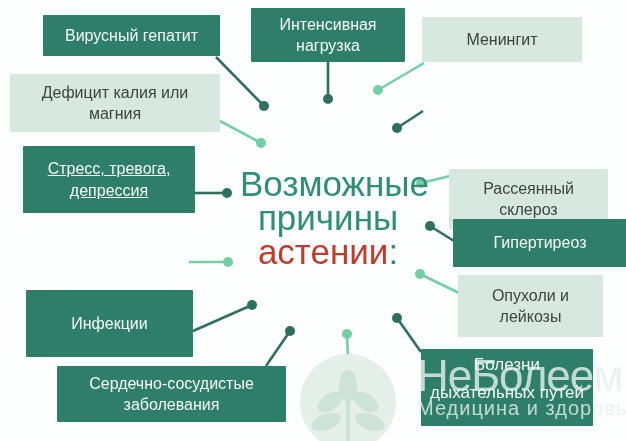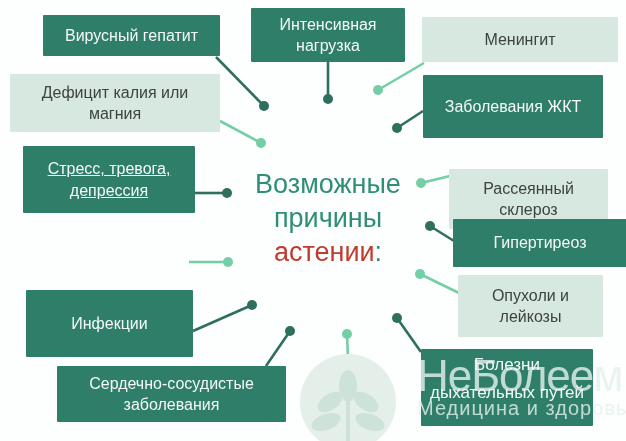--- a/index.html
+++ b/index.html
@@ -15,41 +15,41 @@
     position:absolute;display:flex;align-items:center;justify-content:center;
     text-align:center;font-size:16px;line-height:1.32;z-index:2;
     border-radius:1px;padding:2px 10px;box-sizing:border-box;
   }
   .dark{background:var(--dark-box);color:var(--text-on-dark);}
   .light{background:var(--light-box);color:var(--text-on-light);}
   .pale{background:rgba(229,240,235,0.78);color:var(--text-on-light);}
   
   .n0{left:43px;top:15px;width:177px;height:41px;text-align:center;}
   .n1{left:251px;top:8px;width:154px;height:54px;}
-  .n2{left:422px;top:17px;width:196px;height:45px;}
+  .n2{left:422px;top:17px;width:160px;height:45px;}
   .n3{left:10px;top:74px;width:210px;height:58px;padding:2px 16px;}
   .n4{left:423px;top:75px;width:180px;height:63px;}
   .n5{left:23px;top:146px;width:172px;height:67px;text-decoration:underline;}
   .n6{left:449px;top:145px;width:159px;height:60px;margin-top:24px;}
   .n7{left:16px;top:239px;width:173px;height:43px;}
   .n8{left:453px;top:219px;width:174px;height:48px;}
   .n9{left:26px;top:290px;width:167px;height:67px;}
   .n10{left:458px;top:275px;width:145px;height:62px;padding:2px 8px;}
   .n11{left:57px;top:366px;width:229px;height:56px;}
   .n12{left:304px;top:357px;width:80px;height:55px;}
   .n13{left:421px;top:349px;width:172px;height:77px;}
   .n13-label{
     position:absolute;left:421px;top:349px;width:172px;height:60px;
     display:flex;align-items:center;justify-content:center;text-align:center;
     font-size:17px;line-height:1.65;color:var(--text-on-dark);z-index:4;
     padding:2px 6px;box-sizing:border-box;border-radius:31px;
   }
   .title{
     position:absolute;left:240px;top:167px;width:176px;z-index:2;
-    text-align:center;font-size:27px;line-height:34px;
+    text-align:center;font-size:35px;line-height:34px;
   }
   .t-green{display:block;color:var(--title-green);}
   .t-red{color:var(--title-red);margin-top:32px;}
   .t-colon{color:var(--title-green);}
   .watermark{
     position:absolute;left:417px;top:351px;z-index:3;white-space:nowrap;
     color:var(--wm-color);opacity:0.8;pointer-events:none;
   }
   .wm-brand{font-size:44px;letter-spacing:-1px;}
   .wm-tagline{font-size:20px;letter-spacing:1px;margin-top:-4px;}
@@ -105,23 +105,20 @@
   </div>
   <div class="node dark n1">
     <span>Интенсивная нагрузка</span>
   </div>
   <div class="node light n2">
     <span>Менингит</span>
   </div>
   <div class="node light n3">
     <span>Дефицит калия или магния</span>
   </div>
-  <div class="node dark n4">
-    <span>Заболевания ЖКТ</span>
-  </div>
   <div class="node dark n5">
     <span>Стресс, тревога, депрессия</span>
   </div>
   <div class="node light n6">
     <span>Рассеянный склероз</span>
   </div>
   <div class="node dark n8">
     <span>Гипертиреоз</span>
   </div>
   <div class="node dark n9">

